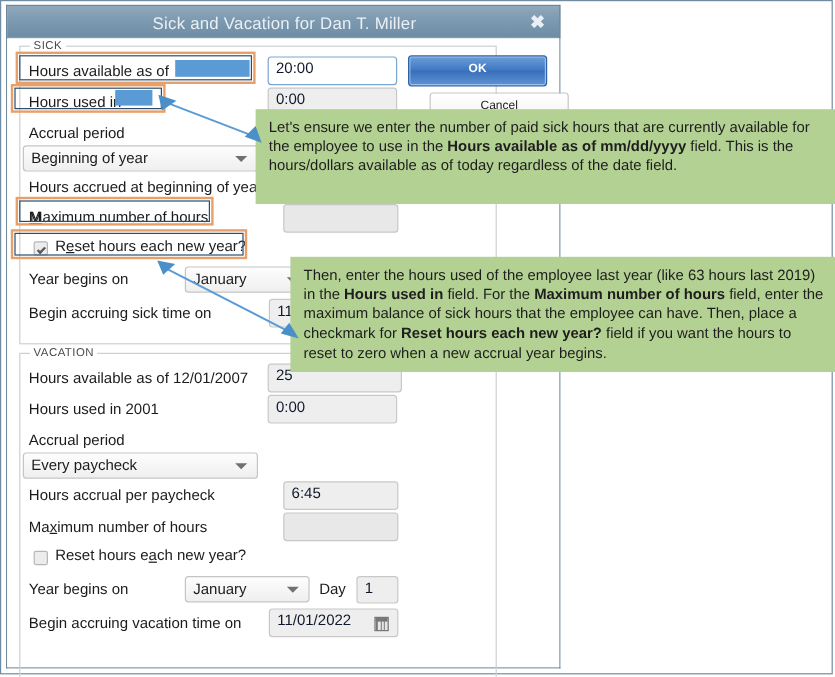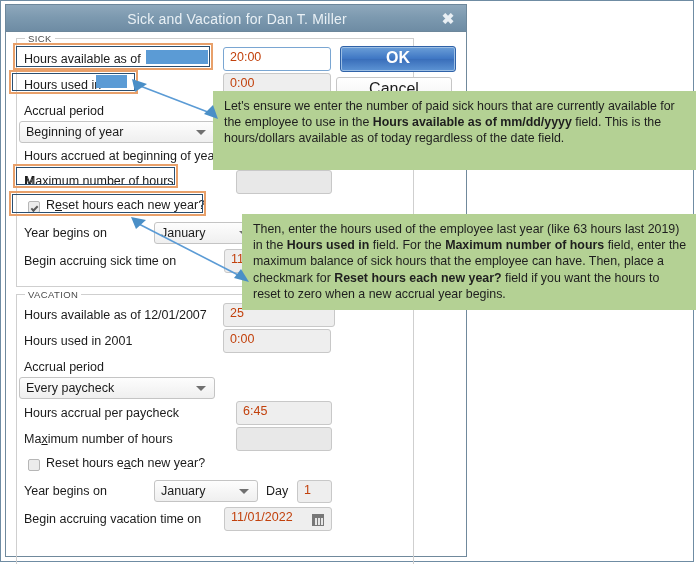--- a/index.html
+++ b/index.html
@@ -75,21 +75,21 @@
   }
   .u{text-decoration:underline;}
 
   
   .tinput{
     position:absolute;
     box-sizing:border-box;
     background:#eeeeee;
     border:1px solid #c8c8c8;
     border-radius:3px;
-    font-size:12.5px;color:#c2410c;
+    font-size:12.5px;color:#0f172a;
     padding:2px 0 0 6px;
     white-space:nowrap;
     overflow:hidden;
   }
   .tinput.focused{
     background:#ffffff;
     border:1px solid #7aa6d2;
   }
   .tinput.empty{background:#e8e8e8;}
 
@@ -132,21 +132,21 @@
     border:1px solid #777;box-sizing:border-box;
     background:
       linear-gradient(#777,#777) 0 0/100% 3px no-repeat,
       repeating-linear-gradient(to right,#777 0 1px,transparent 1px 3px) 1px 5px/10px 6px;
     background-color:#e6e6e6;
   }
 
   
   .btn{
     position:absolute;box-sizing:border-box;
-    font-size:16px;text-align:center;
+    font-size:10px;text-align:center;
     border-radius:3px;cursor:pointer;
   }
   #ok-btn{
     background:linear-gradient(to bottom,#6b9fd8 0%, #3f77c4 48%, #3a6fbb 52%, #5d94d4 100%);
     border:1px solid #2f62a8;
     color:#ffffff;font-weight:bold;
     box-shadow:0 0 0 1px #9dbfe4 inset;
     line-height:22px;
   }
   #cancel-btn{
@@ -277,21 +277,21 @@
     <div class="row-label" style="left:260px;top:452px;">Day</div>
     <div class="tinput" style="left:291px;top:448px;width:35px;height:23px;">1</div>
 
     <div class="row-label" style="left:18px;top:480px;">Begin accruing vacation time on</div>
     <div class="tinput" style="left:218px;top:475px;width:108px;height:24px;">
       <span>11/01/2022</span>
       <span class="cal-ico" style="right:7px;top:6px;"></span>
     </div>
 
     <div class="btn" id="ok-btn" style="left:334px;top:14px;width:116px;height:26px;">OK</div>
-    <div class="btn" id="cancel-btn" style="left:330px;top:45px;width:116px;height:26px;">Cancel</div>
+    <div class="btn" id="cancel-btn" style="left:352px;top:45px;width:116px;height:26px;">Cancel</div>
 
   </div>
 
   <div class="redact" style="left:145px;top:49px;width:62px;height:14px;"></div>
   <div class="redact" style="left:95px;top:74px;width:31px;height:13px;"></div>
   <div class="redact" style="left:236px;top:304px;width:30px;height:14px;opacity:0;"></div>
 
   <div class="obox" style="left:12px;top:42px;width:200px;height:27px;">
     <div class="obox-inner"></div>
   </div>

